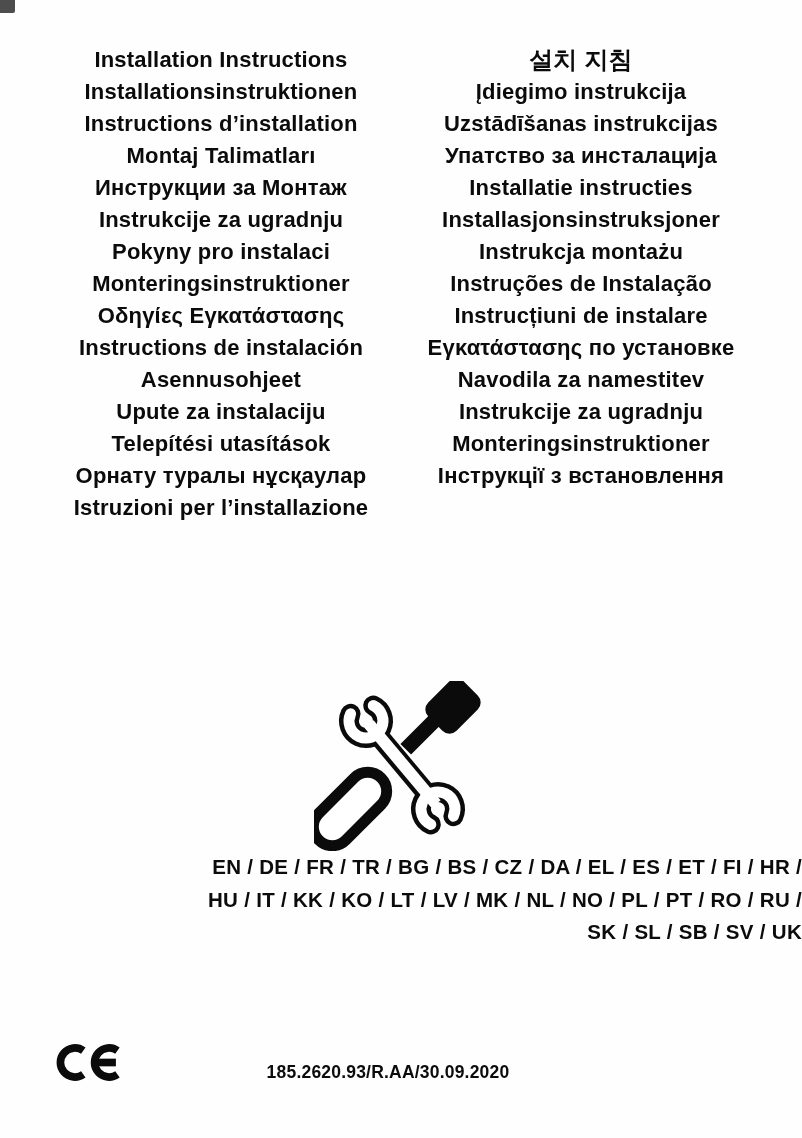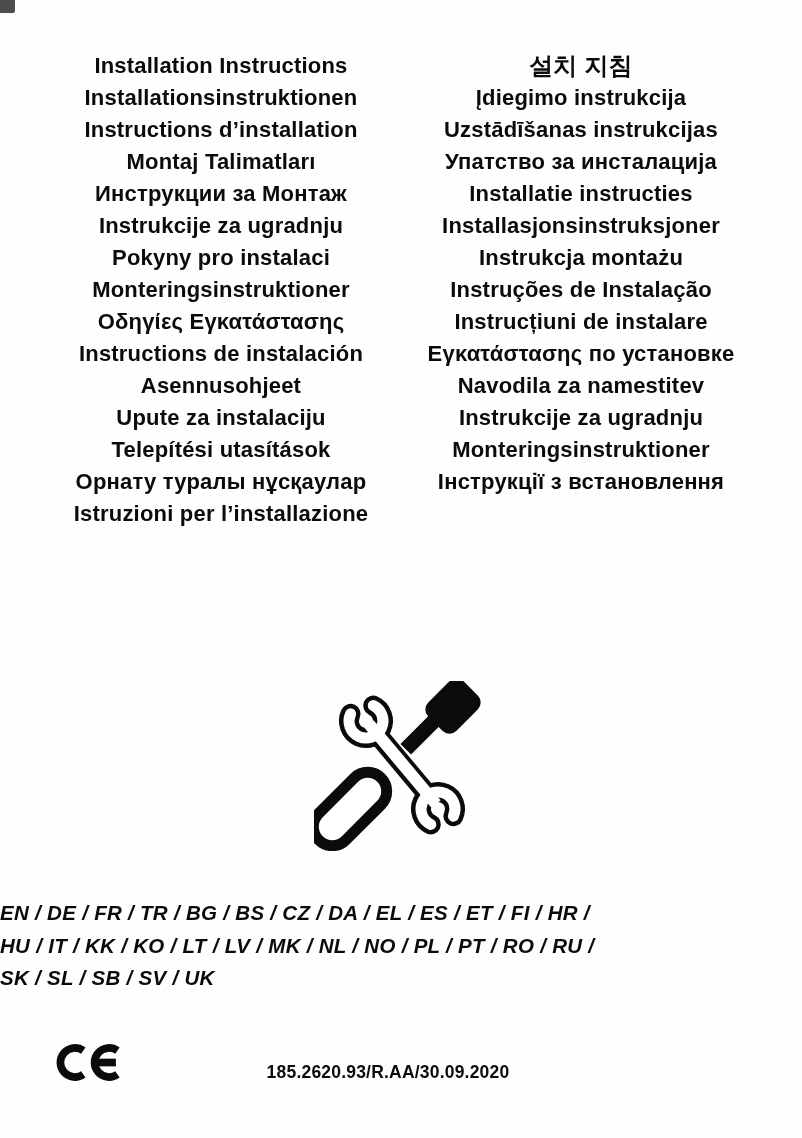--- a/index.html
+++ b/index.html
@@ -10,36 +10,35 @@
     color:#0b0b0b;
     -webkit-font-smoothing:antialiased;
   }
   .page{position:absolute;inset:0;background:#fefefe;}
   .scan-artifact{
     position:absolute;left:0;top:0;width:15px;height:13px;
     background:#3a3a3a;opacity:.9;border-bottom-right-radius:2px;
   }
   .titles{
     position:absolute;top:44px;left:0;right:0;
-    display:flex;padding:0 41px;margin-top:6px;
+    display:flex;padding:0 41px;
   }
   .titles .col{flex:1;text-align:center;}
   .titles .line{
     font-size:22px;font-weight:bold;line-height:32px;
     white-space:nowrap;letter-spacing:.2px;
   }
   .col-right .line:first-child{font-size:24px;}
   .tools-wrap{
     position:absolute;top:681px;left:0;width:100%;
     text-align:center;
   }
   .codes{
-    position:absolute;top:897px;left:0;width:100%;
-    text-align:left;
-    font-style:italic;
+    position:absolute;top:851px;left:0;width:100%;
+    text-align:right;
   }
   .codes .line{
     font-size:20.5px;font-weight:bold;line-height:32.5px;
     letter-spacing:.3px;white-space:nowrap;
   }
   .footer-ce{position:absolute;left:56px;top:1042px;}
   .footer-code{
     position:absolute;top:1062px;left:-13px;width:100%;
     text-align:center;font-size:17.5px;font-weight:bold;letter-spacing:.2px;
   }

